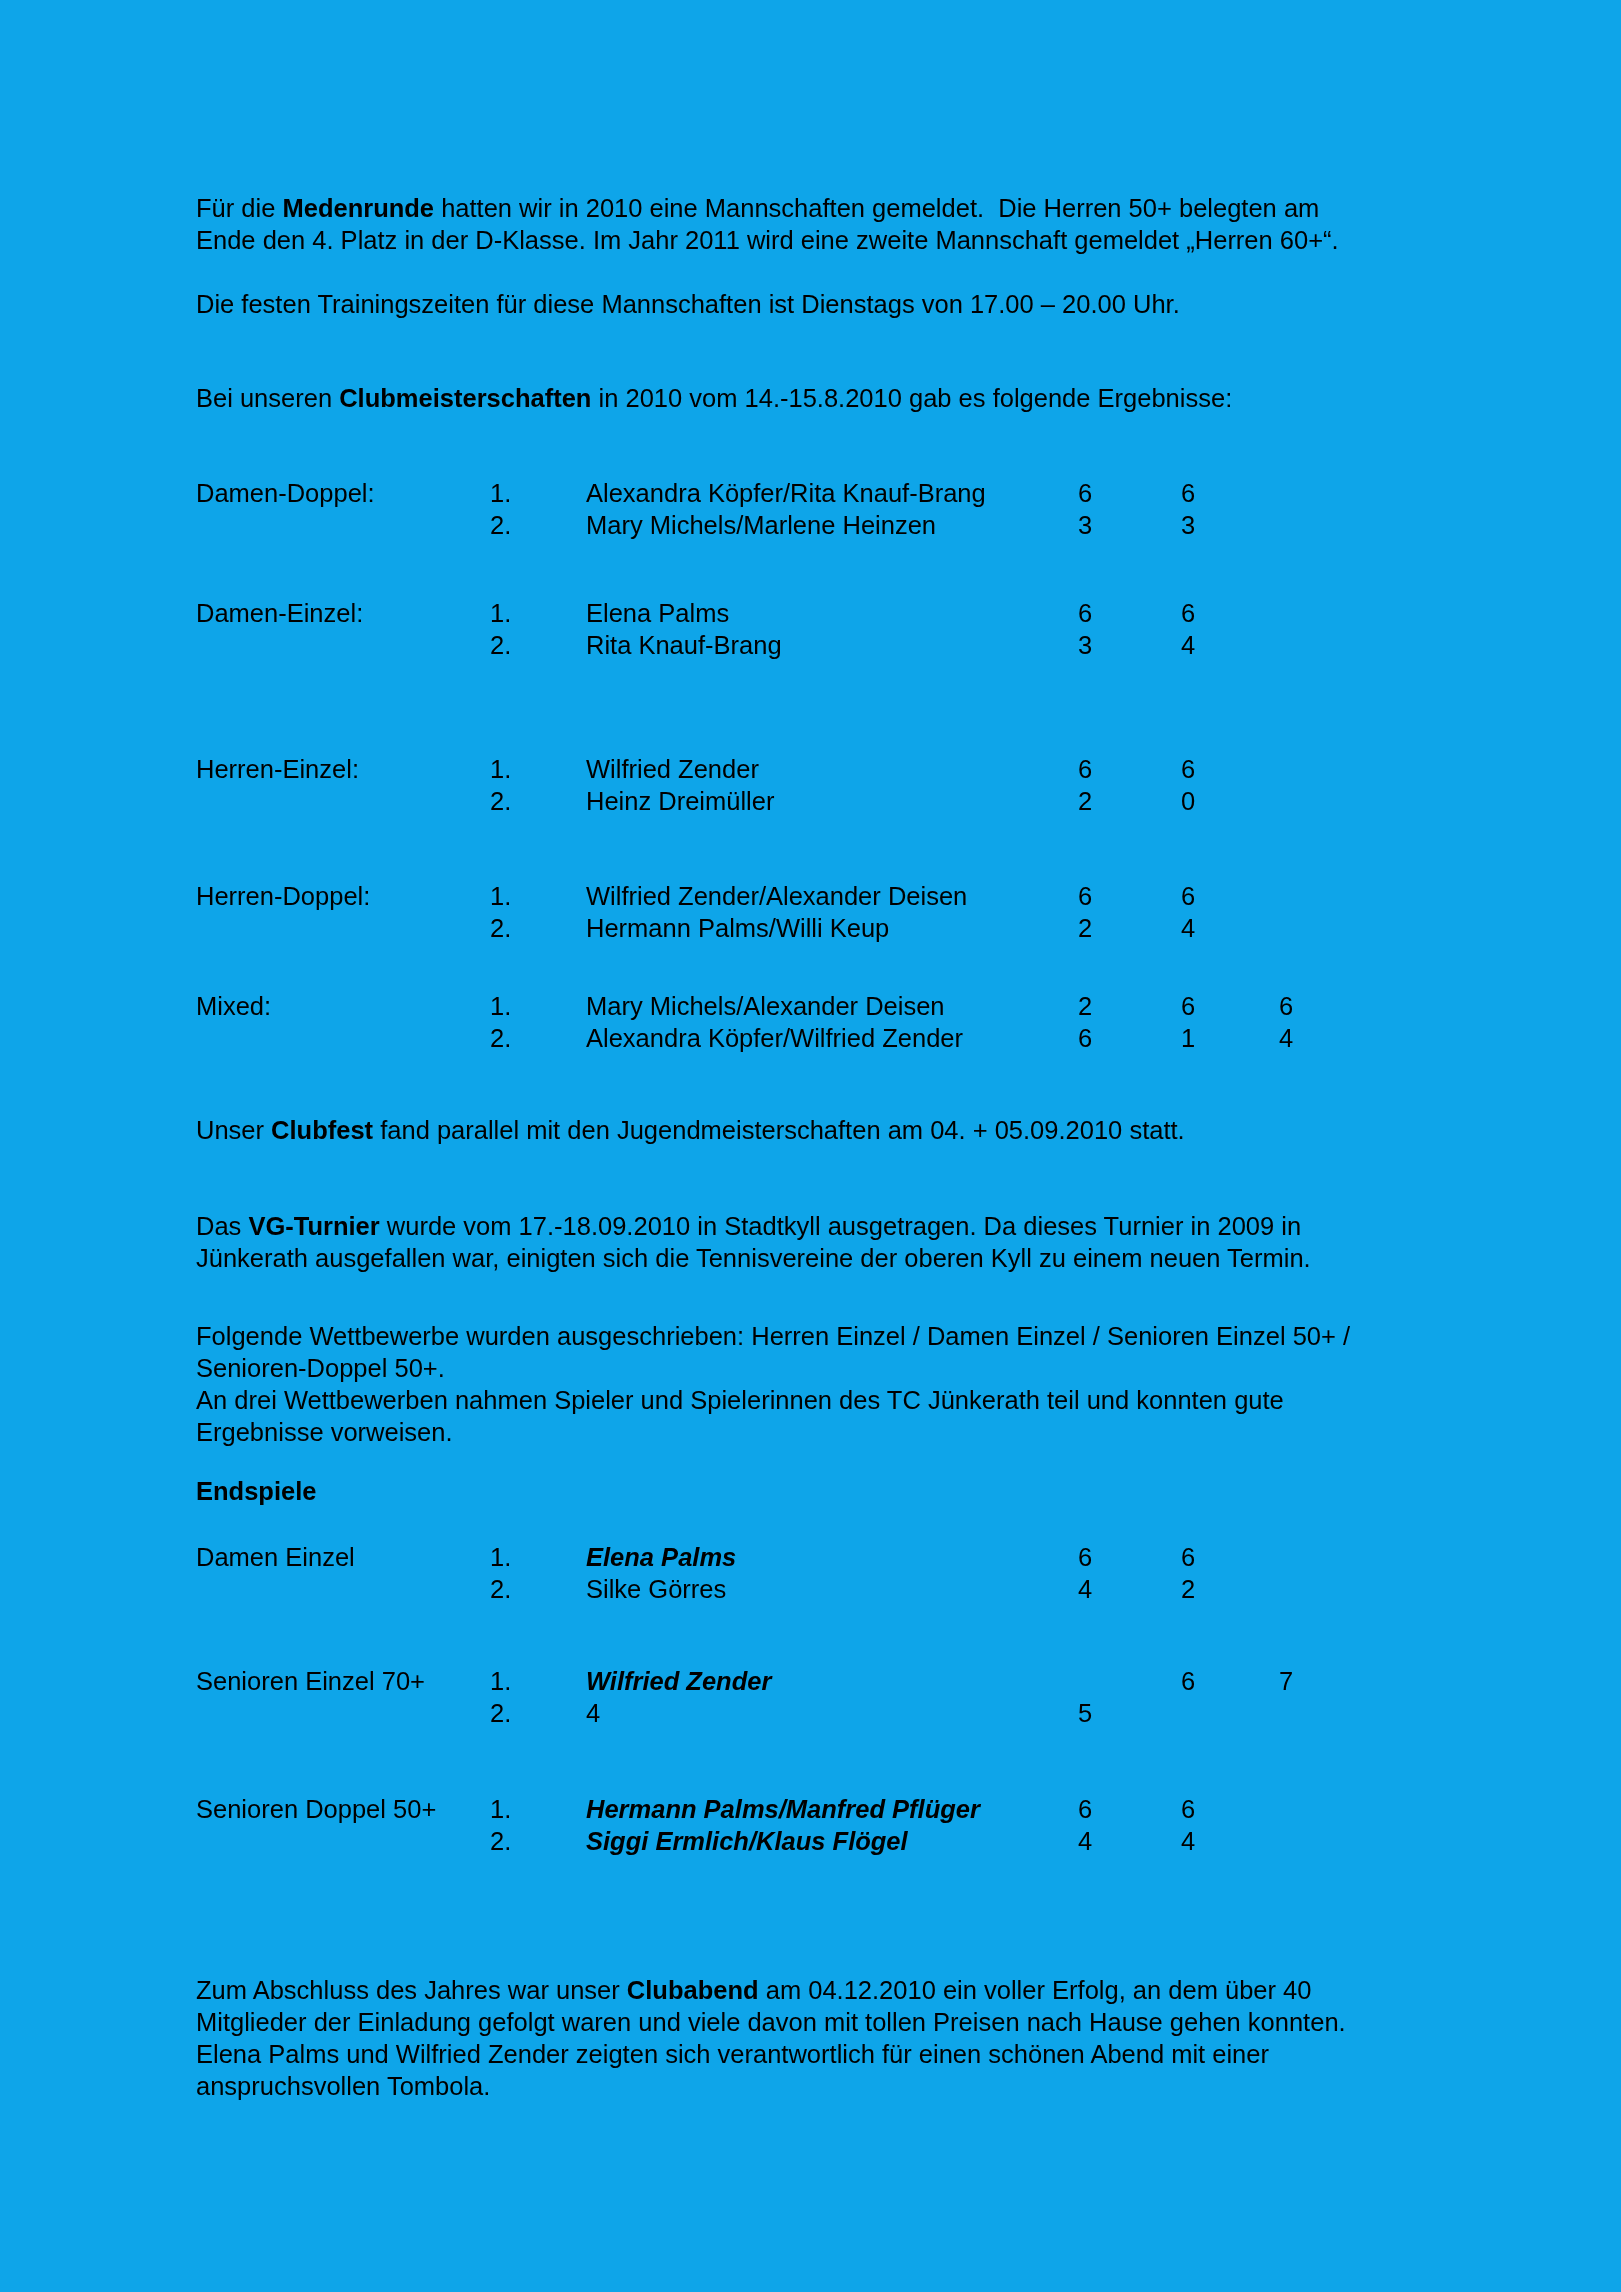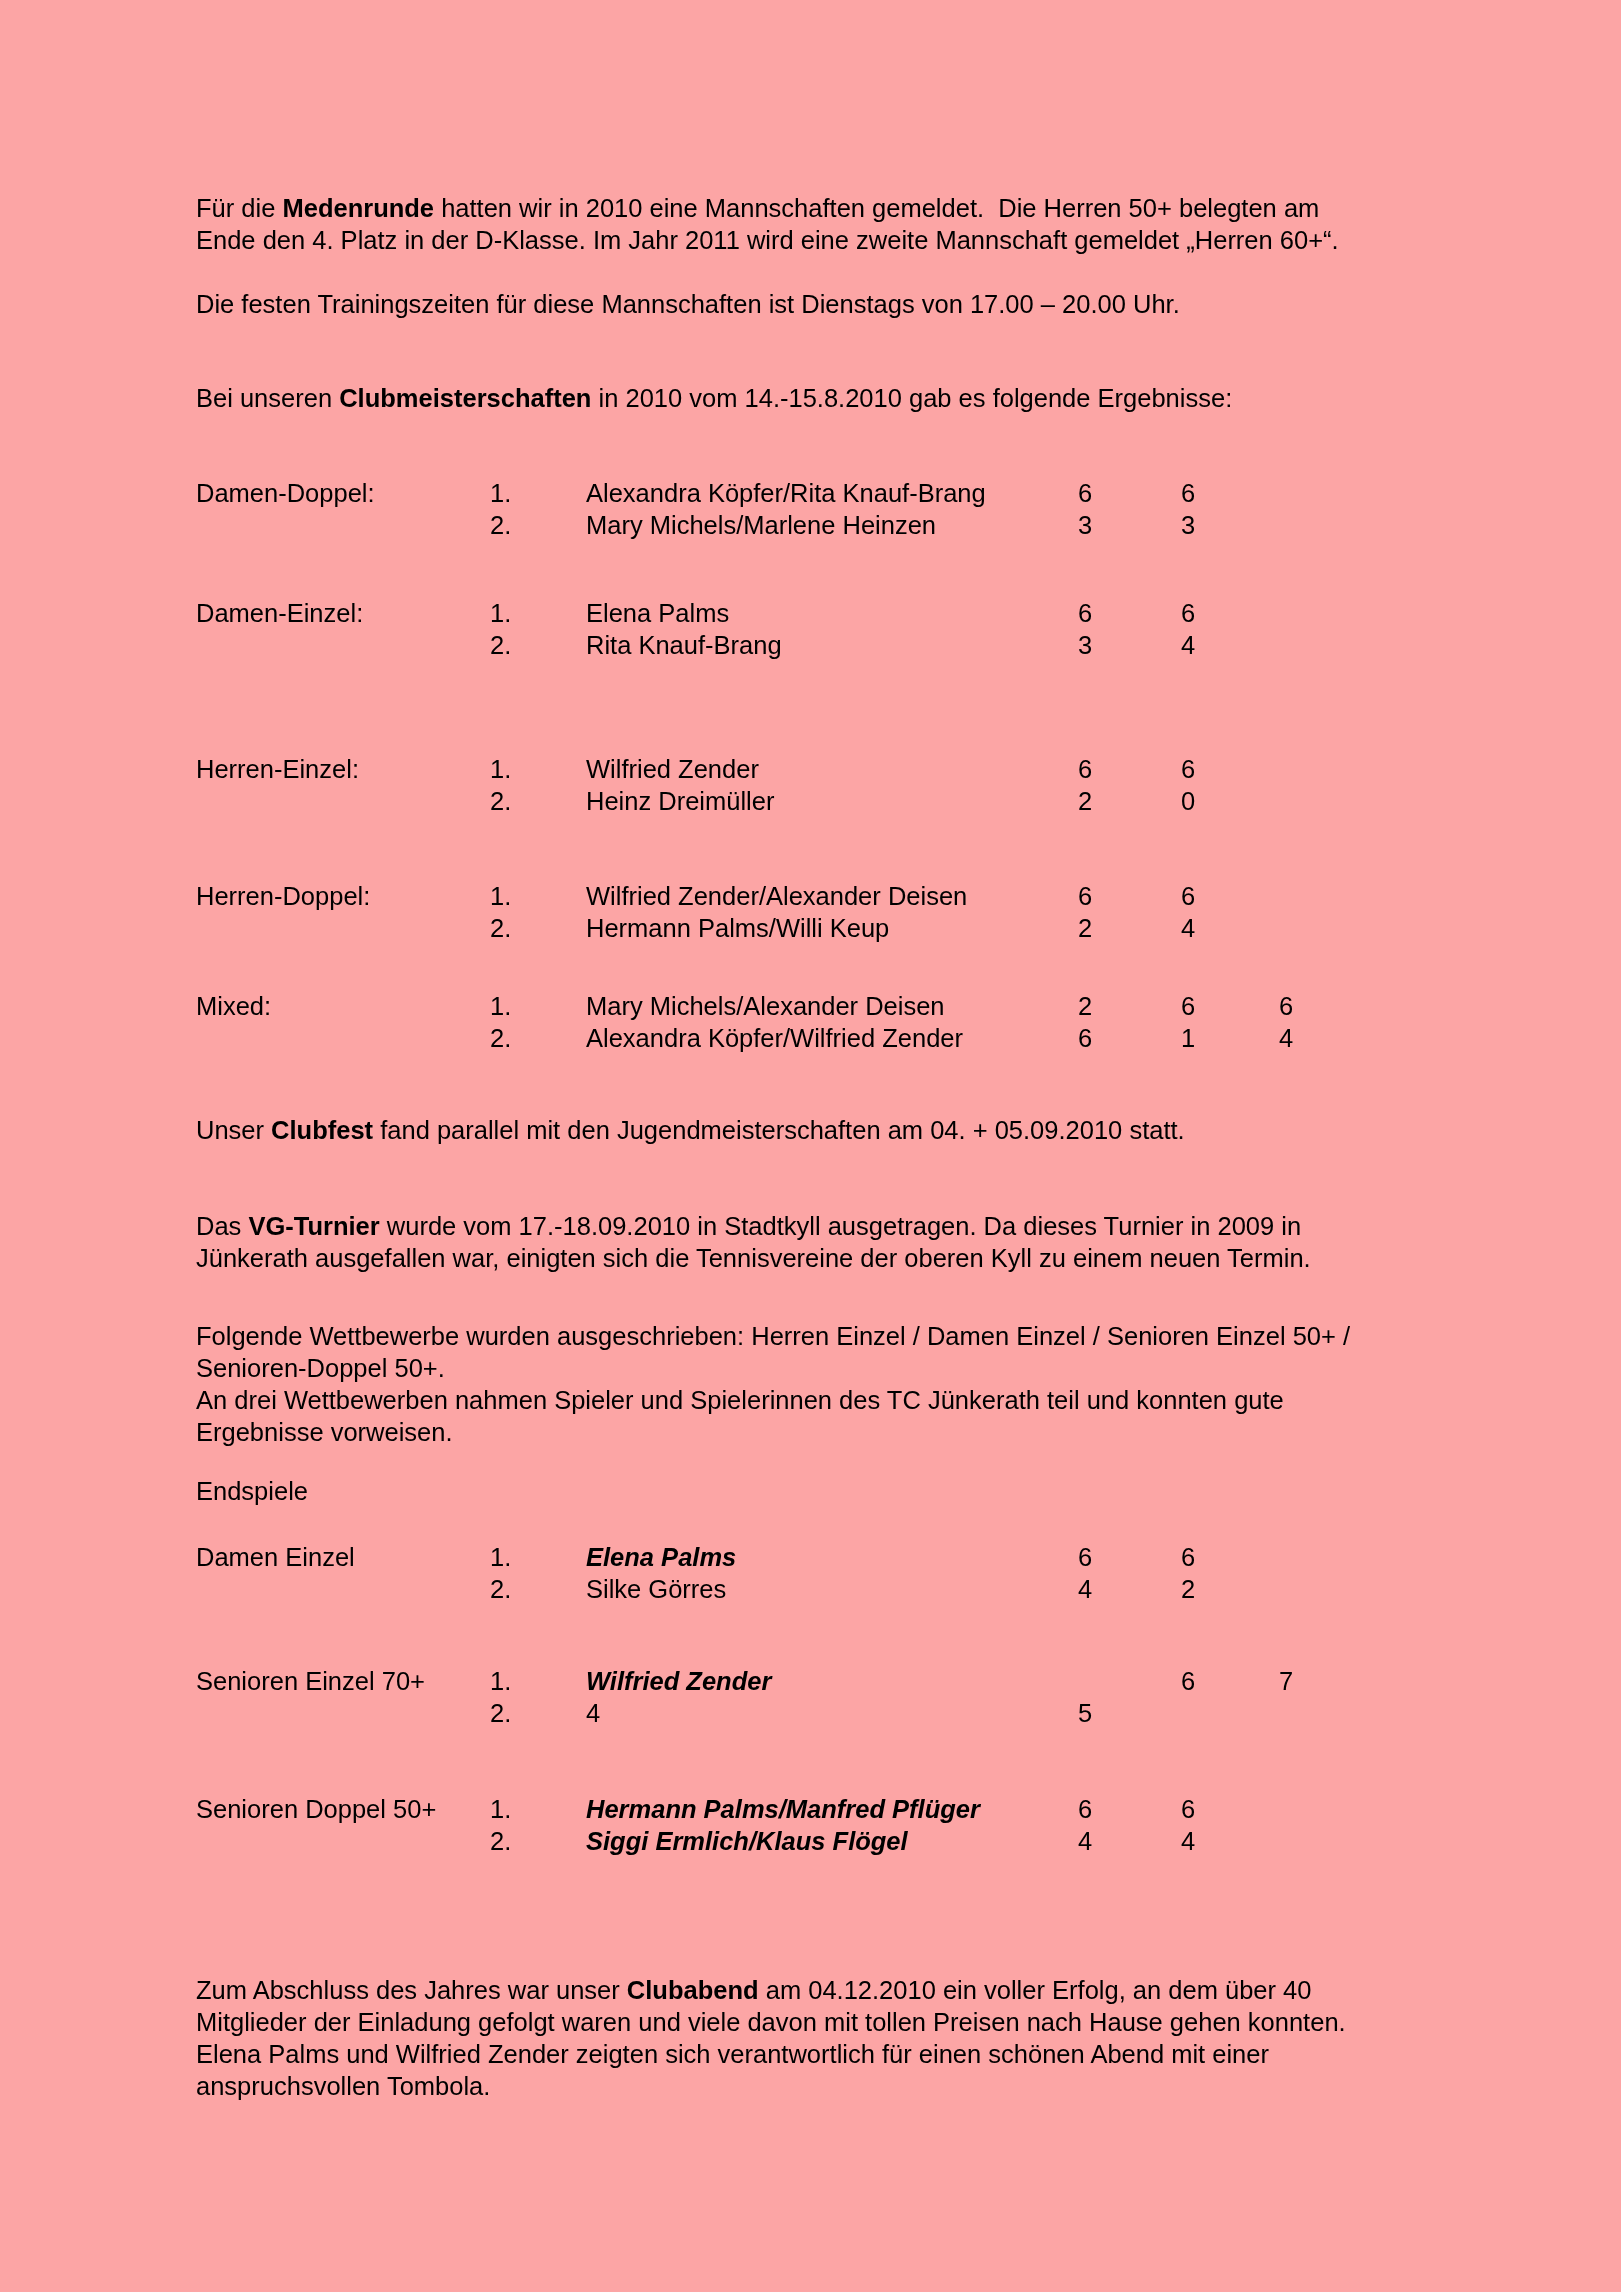--- a/index.html
+++ b/index.html
@@ -1,32 +1,32 @@
 <!DOCTYPE html>
 <html lang="de"><head>
 <meta charset="utf-8">
 <style>
   html, body { margin: 0; padding: 0; background: #ffffff; }
   .page {
     position: relative;
     width: 1621px;
     height: 2293px;
-    background: #fca5a5;
+    background: #0ea5e9;
     color: #000000;
     font-family: "Liberation Sans", "DejaVu Sans", sans-serif;
     font-size: 25.5px;
     line-height: 32px;
     box-sizing: border-box;
     padding: 192px 0 0 196px;
     overflow: hidden;
   }
   .content { width: 1284px; }
   .para { white-space: pre-wrap; }
   .bold { font-weight: bold; }
-  .heading { font-weight: normal; }
+  .heading { font-weight: bold; }
   .rgrid { display: grid; grid-template-columns: 294px 96px 492px 103px 98px 93px; }
   .cell { white-space: nowrap; overflow: visible; }
   .winner { font-weight: bold; font-style: italic; }
 </style>
 </head>
 <body>
 
 <div class="page">
   <div class="content">
 

